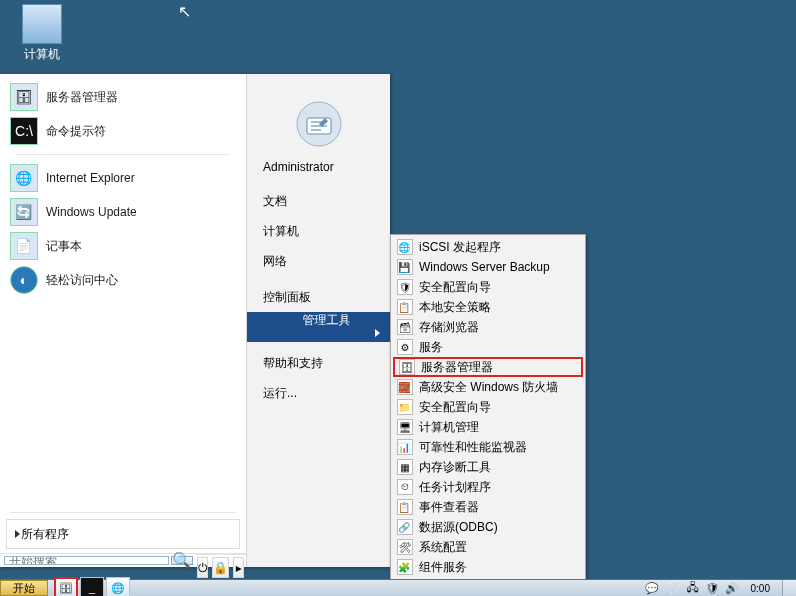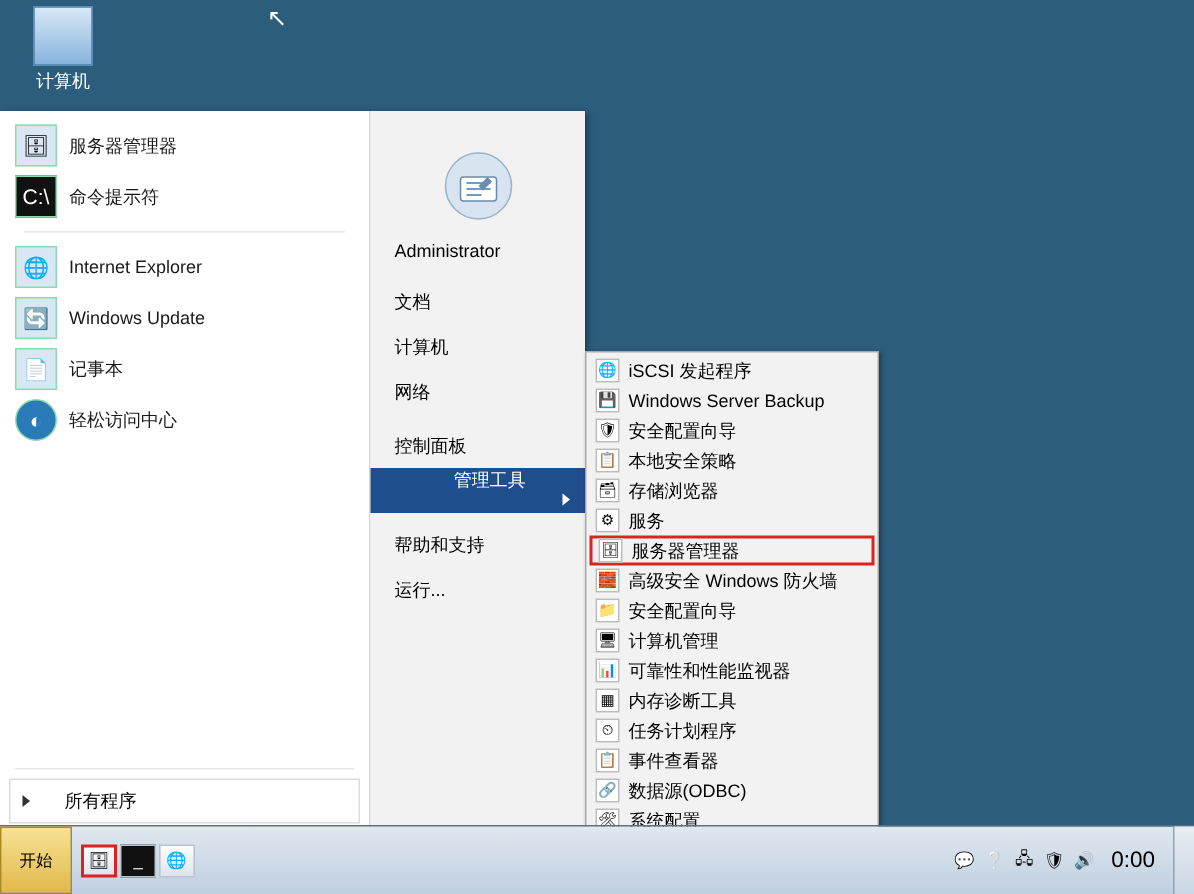--- a/index.html
+++ b/index.html
@@ -11,21 +11,21 @@
 .cursor { position:absolute; top:2px; left:178px; font-size:16px; color:#fff; }
 
 
 .start-menu { position: absolute; left: 0; top: 74px; width: 390px; height: 493px; background: #fff; box-shadow: 1px 1px 4px rgba(0,0,0,.4); display:flex; }
 .sm-left { width: 247px; border-right: 1px solid #d6d6d6; display:flex; flex-direction:column; }
 .sm-pinned { padding: 6px 6px 0 6px; }
 .pin-item { display:flex; align-items:center; height: 34px; gap: 8px; padding: 2px 4px; cursor:default; }
 .pin-item .picon { width: 28px; height: 28px; background:#d9e6f3; border:1px solid #8da; display:flex; align-items:center; justify-content:center; font-size:14px; }
 .pin-item .plabel { font-size: 12px; color:#1a1a1a; }
 .sep { height:1px; background:#e6e6e6; margin:6px 10px; }
-.all-programs { height:30px; margin:0 6px 4px 6px; background:#fff; border:1px solid #dcdcdc; display:flex; align-items:center; font-size:12px; padding-left:8px; gap:23px; }
+.all-programs { height:30px; margin:0 6px 4px 6px; background:#fff; border:1px solid #dcdcdc; display:flex; align-items:center; font-size:12px; padding-left:8px; gap:1px; }
 .arrow-r { width:0; height:0; border-top:4px solid transparent; border-bottom:4px solid transparent; border-left:5px solid #333; }
 .search-row { height:14px; display:flex; align-items:stretch; border-top:1px solid #e2e2e2; }
 .search-input { flex:1; border:1px solid #99b3cc; font-size:12px; padding:0 4px; color:#7a7a7a; margin: 2px 0 2px 4px; }
 .search-btn { width:30px; background:linear-gradient(#f7fbff,#cfe3f4); border:1px solid #7fa8ce; margin:2px; display:flex; align-items:center; justify-content:center; }
 .sm-icons-row { height:26px; display:flex; border-top:1px solid #e2e2e2; }
 .sm-icons-row div { flex:1; border:1px solid #d4d4d4; margin:2px; background:linear-gradient(#fdfdfd,#ececec); display:flex; align-items:center; justify-content:center; font-size:12px; }
 .sm-spacer { flex:1; }
 
 .sm-right { flex:1; background:#f2f2f2; padding:24px 0; display:flex; flex-direction:column; }
 .userpic { width:60px; height:52px; margin:0 auto 10px; }
@@ -37,29 +37,29 @@
 .r-item.hl .sub-arrow { border-left-color:#fff; }
 
 
 .submenu { position:absolute; left:390px; top:234px; width:196px; background:#f2f2f2; border:1px solid #a8a8a8; padding:2px; box-shadow:1px 1px 3px rgba(0,0,0,.4); }
 .sub-item { height:20px; display:flex; align-items:center; font-size:12px; padding:0 4px; gap:6px; cursor:default; position:relative; }
 .sub-item .sicon { width:16px; height:16px; background:#fff; border:1px solid #bbb; flex-shrink:0; display:flex; align-items:center; justify-content:center; font-size:10px; }
 .sub-item .sarr { margin-left:auto; width:0; height:0; border-top:3px solid transparent; border-bottom:3px solid transparent; border-left:4px solid #000; }
 .red-box { border:2px solid #d22; }
 
 
-.taskbar { position:absolute; left:0; bottom:0; width:100%; height:46px; background:linear-gradient(#dfe8ef,#c0cfe0); border-top:1px solid #5d6e7d; display:flex; align-items:stretch; }
+.taskbar { position:absolute; left:0; bottom:0; width:100%; height:17px; background:linear-gradient(#dfe8ef,#c0cfe0); border-top:1px solid #5d6e7d; display:flex; align-items:stretch; }
 .start-btn { width:48px; display:flex; align-items:center; justify-content:center; background:linear-gradient(#f7e195,#e2b94a); border:1px solid #a98a25; font-size:11px; }
 .tb-divider { width:4px; }
 .quick { display:flex; align-items:center; gap:2px; padding:0 2px; }
 .quick-item { width:24px; height:22px; border:1px solid #b8c4d2; background:linear-gradient(#fff,#dbe4ed); display:flex; align-items:center; justify-content:center; font-size:11px; }
 .red-q { border:2px solid #d22; }
 .tray { margin-left:auto; display:flex; align-items:center; gap:4px; padding:0 6px; font-size:11px; }
 .tray .ticon { width:16px; height:16px; display:flex; align-items:center; justify-content:center; }
-.clock { font-size:15px; padding:0 6px; }
+.clock { font-size:10px; padding:0 6px; }
 .showdesk { width:14px; height:100%; border-left:1px solid #8fa4b7; background:linear-gradient(#e7eef4,#c9d6e3); }
 </style>
 </head>
 <body>
 
 <div class="desktop">
   <div class="desktop-icon">
     <div class="ic"></div>
     <div>计算机</div>
   </div>

